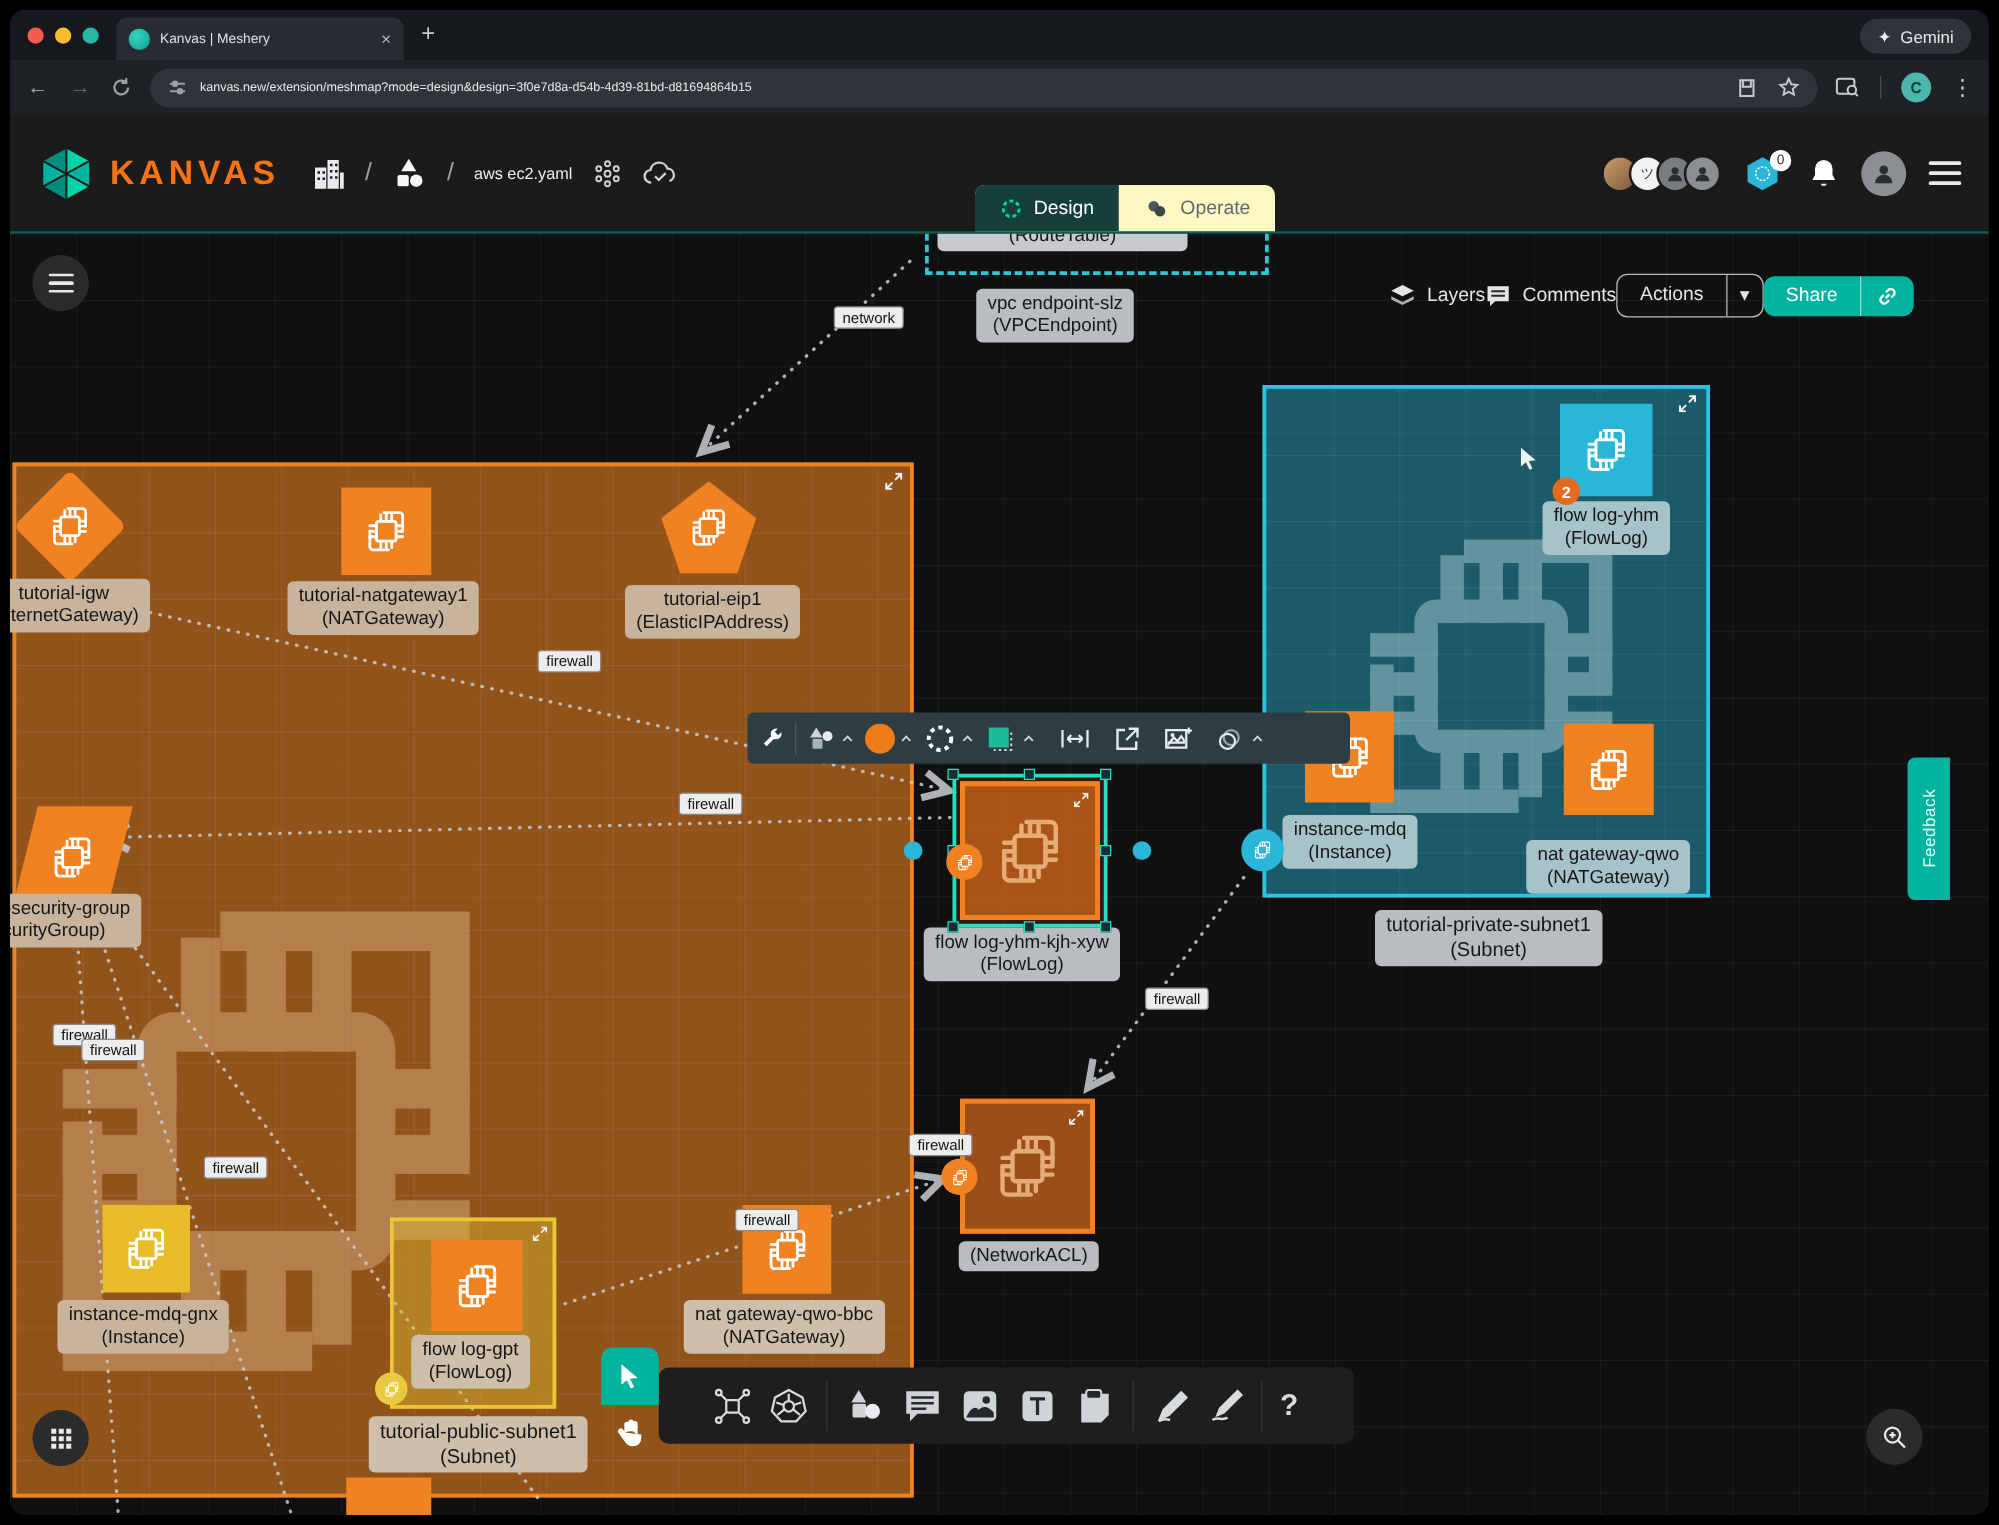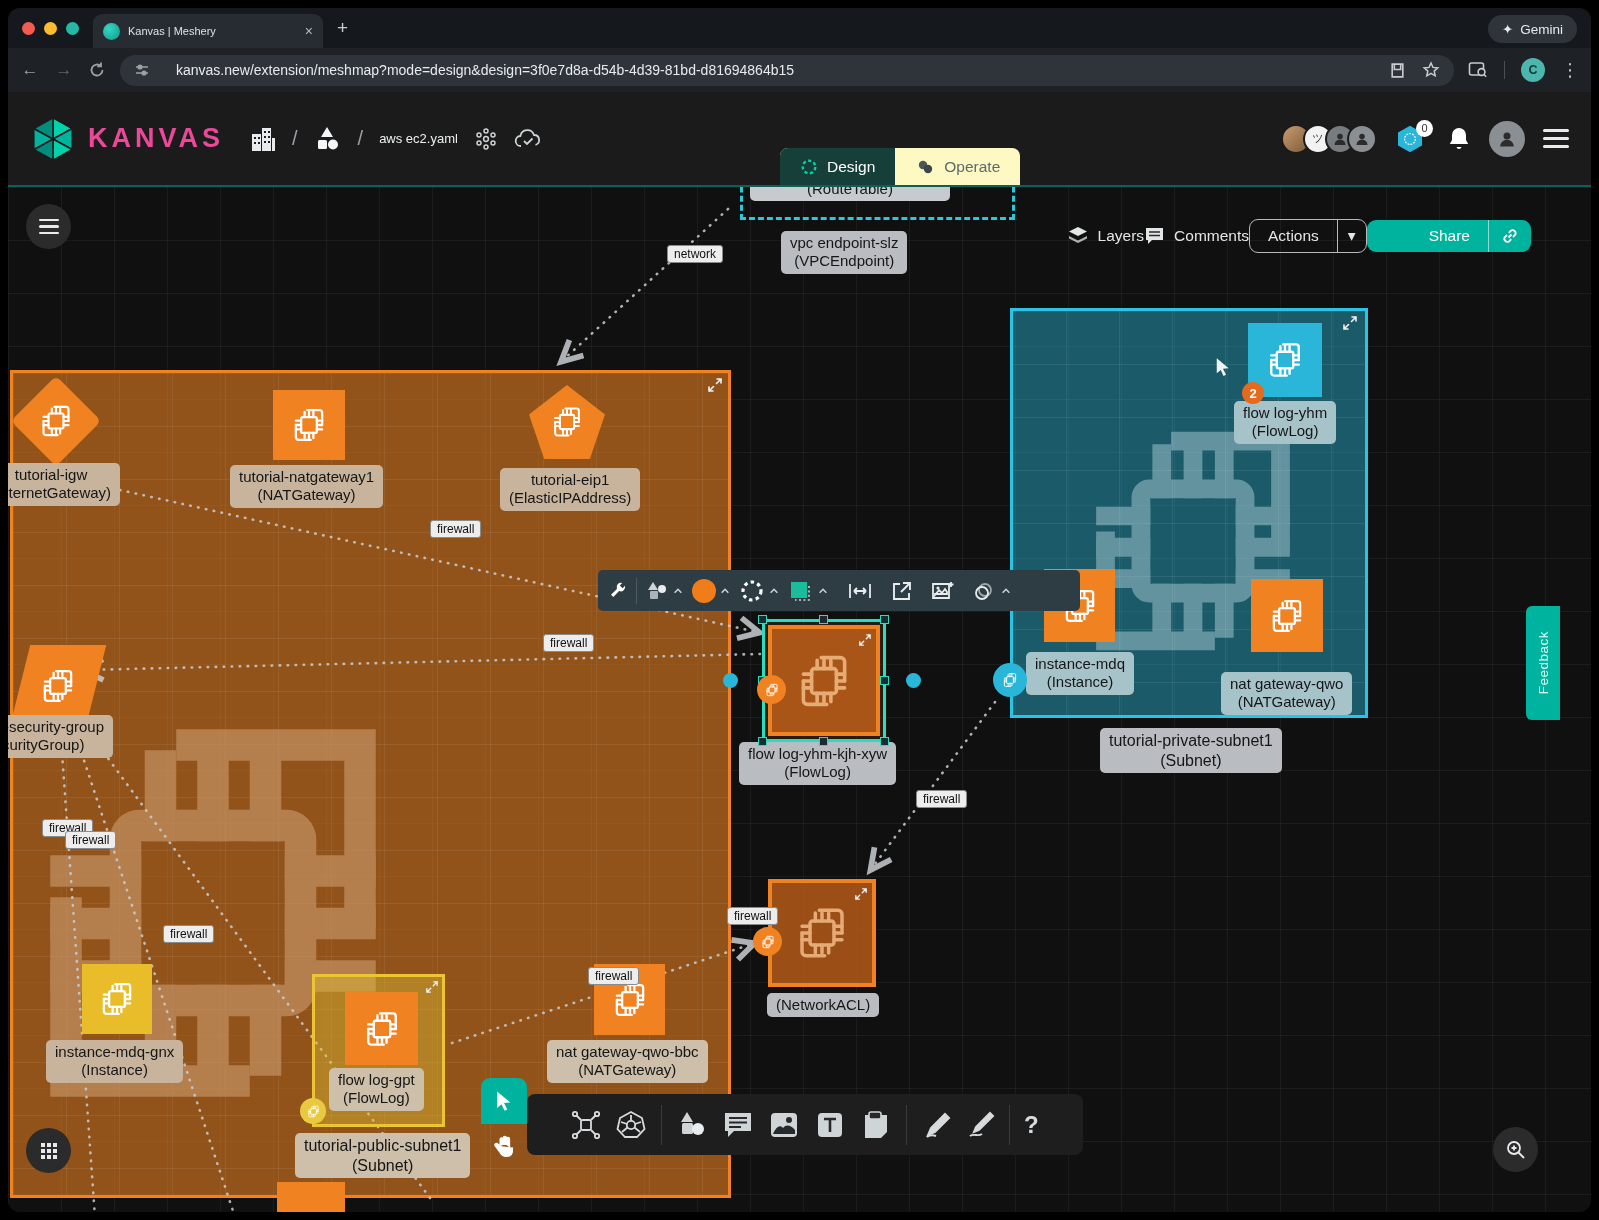--- a/index.html
+++ b/index.html
@@ -12,29 +12,29 @@
   .light { width:13px; height:13px; border-radius:50%; }
   .tab { height:34px; margin-top:6px; width:230px; background:#272c33; border-radius:9px 9px 0 0; display:flex; align-items:center; gap:8px; padding:0 10px; }
   .favicon { width:17px; height:17px; border-radius:50%; background:radial-gradient(circle at 35% 35%,#35d6c2,#0b9c8b); }
   .tabtitle { color:#dfe1e5; font-size:11px; flex:1; white-space:nowrap; overflow:hidden; }
   .tabclose { color:#b7bbc0; font-size:14px; cursor:default; }
   .newtab { color:#c7cbd0; font-size:19px; margin-left:14px; }
   .gemini { position:absolute; right:14px; top:7px; background:#2f343b; border-radius:16px; color:#e8eaed; font-size:13.5px; padding:6px 14px; display:flex; gap:7px; align-items:center; }
   .urlbar { height:44px; background:#1e2126; display:flex; align-items:center; padding:0 12px; gap:14px; }
   .navic { color:#9aa0a6; font-size:17px; width:20px; text-align:center; }
   .navic.dim { color:#5f6368; }
-  .urlpill { flex:1; height:31px; background:#2f343b; border-radius:16px; display:flex; align-items:center; gap:26px; padding:0 14px; color:#e8eaed; font-size:14px; }
+  .urlpill { flex:1; height:31px; background:#2f343b; border-radius:16px; display:flex; align-items:center; gap:10px; padding:0 14px; color:#e8eaed; font-size:10px; }
   .urlright { display:flex; align-items:center; gap:16px; color:#c7cbd0; }
   .cavatar { width:24px; height:24px; border-radius:50%; background:#4db6ac; color:#0b3c38; font-size:12.5px; font-weight:bold; display:flex; align-items:center; justify-content:center; }
   .vsep { width:1px; height:18px; background:#4a4f55; }
 
   
   .appheader { height:95px; background:#1b1b1b; display:flex; align-items:center; padding:0 22px; position:relative; border-bottom:2px solid rgba(0,179,159,.45); }
   .brand { display:flex; align-items:center; gap:12px; }
-  .brandname { color:#ec4899; font-size:27px; font-weight:bold; letter-spacing:4px; }
+  .brandname { color:#f97316; font-size:27px; font-weight:bold; letter-spacing:4px; }
   .crumbs { display:flex; align-items:center; gap:16px; margin-left:26px; color:#cfd3d6; }
   .slash { color:#9aa0a6; font-size:20px; }
   .fname { color:#eceff1; font-size:13px; }
   .hdr-right { margin-left:auto; display:flex; align-items:center; gap:18px; }
   .avastack { display:flex; }
   .ava { width:30px; height:30px; border-radius:50%; border:2px solid #1b1b1b; margin-left:-8px; display:flex; align-items:center; justify-content:center; }
   .badgewrap { position:relative; width:34px; height:30px; }
   .zerobadge { position:absolute; right:-4px; top:-4px; background:#fff; color:#333; font-size:11px; width:17px; height:17px; border-radius:50%; display:flex; align-items:center; justify-content:center; }
   .bigava { width:36px; height:36px; border-radius:50%; background:#8a8f94; display:flex; align-items:center; justify-content:center; }
   .burger { display:flex; flex-direction:column; gap:5px; }
@@ -87,21 +87,21 @@
   .obadge { position:absolute; width:29px; height:29px; border-radius:50%; background:#f08222; z-index:6; display:flex; align-items:center; justify-content:center; color:#fff; }
   .ybadge { position:absolute; width:26px; height:26px; border-radius:50%; background:#e9c93f; z-index:6; display:flex; align-items:center; justify-content:center; color:#fff; }
   .cntbadge { position:absolute; width:22px; height:22px; border-radius:50%; background:#e66a1e; z-index:6; display:flex; align-items:center; justify-content:center; color:#fff; font-size:13px; font-weight:bold; }
   .collapse { position:absolute; z-index:6; color:#f2f2f2; }
 
   .topbtns { position:absolute; top:32px; right:60px; display:flex; align-items:center; z-index:12; color:#e3e5e6; font-size:15.5px; }
   .flatbtn { display:flex; align-items:center; gap:9px; }
   .actionsbtn { display:flex; border:1.5px solid #b7bbbd; border-radius:9px; overflow:hidden; }
   .actionsbtn .main { padding:7px 18px; }
   .actionsbtn .dd { padding:7px 10px; border-left:1.5px solid #b7bbbd; display:flex; align-items:center; }
-  .sharebtn { display:flex; background:#00b39f; border-radius:9px; overflow:hidden; color:#fff;padding-left:44px; }
+  .sharebtn { display:flex; background:#00b39f; border-radius:9px; overflow:hidden; color:#fff; }
   .sharebtn .main { padding:7px 18px; }
   .sharebtn .lnk { padding:7px 12px; border-left:1px solid rgba(255,255,255,.55); display:flex; align-items:center; }
 
   .floatbar { position:absolute; left:590px; top:383px; width:482px; height:41px; background:#2e3c44; border-radius:5px;
     display:flex; align-items:center; gap:8px; padding:0 10px; z-index:11; color:#e8ecee; }
   .fsep { width:1px; height:26px; background:#4b5960; }
   .fitem { display:flex; align-items:center; gap:3px; }
 
   .bottombar { position:absolute; left:519px; top:907px; width:556px; height:61px; background:#1e1e1e; border-radius:8px;
     display:flex; align-items:center; gap:14px; padding:0 22px 0 44px; z-index:11; color:#d7dbdd; }

